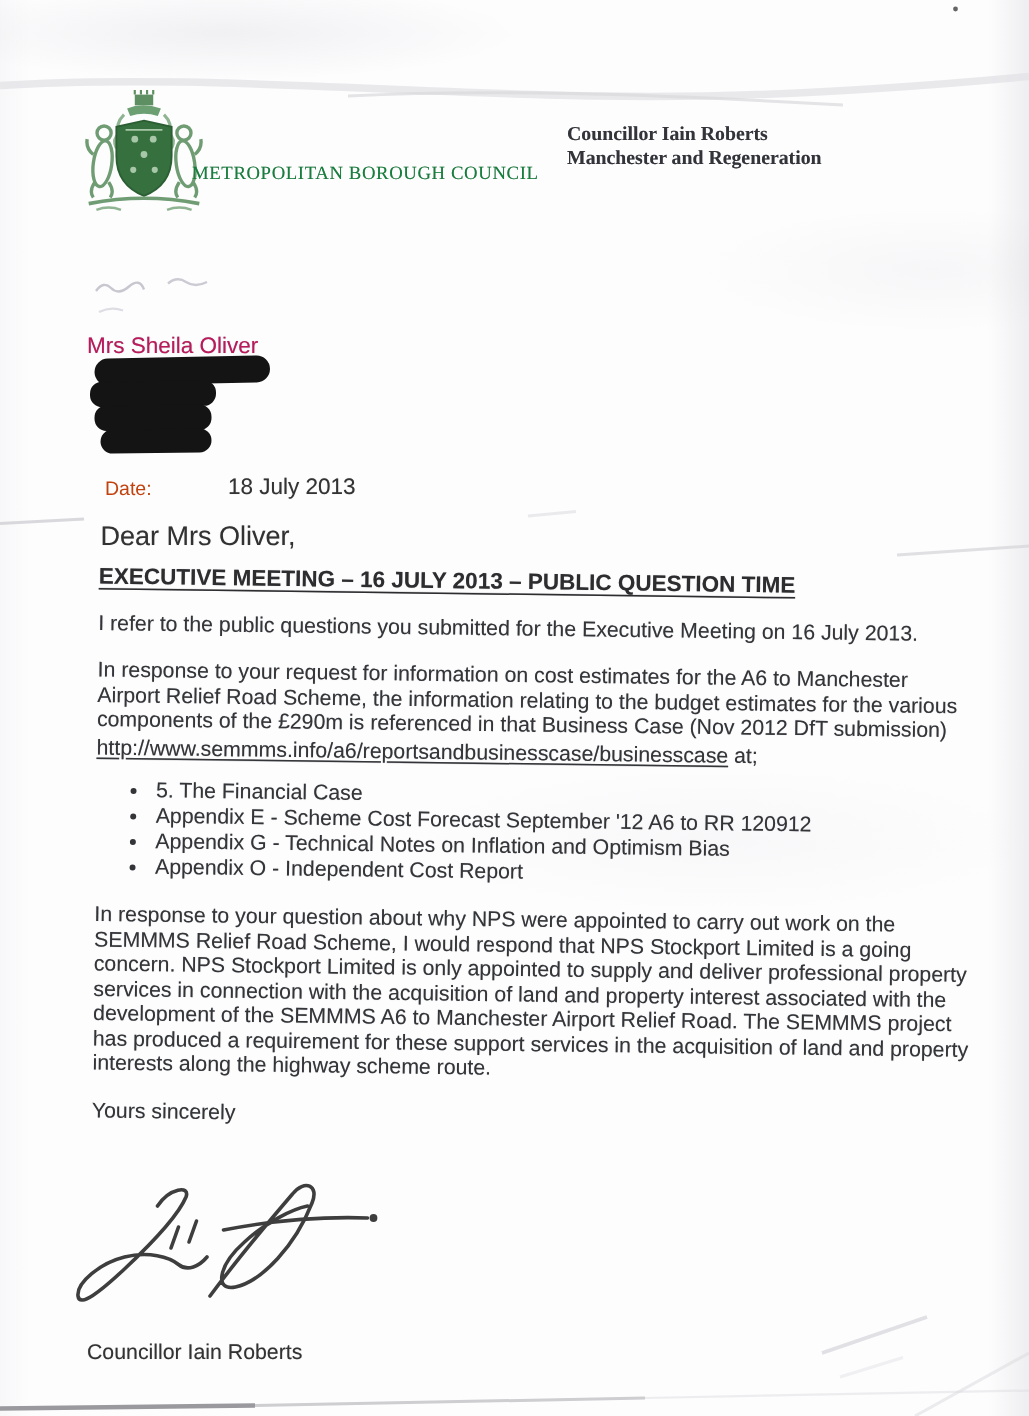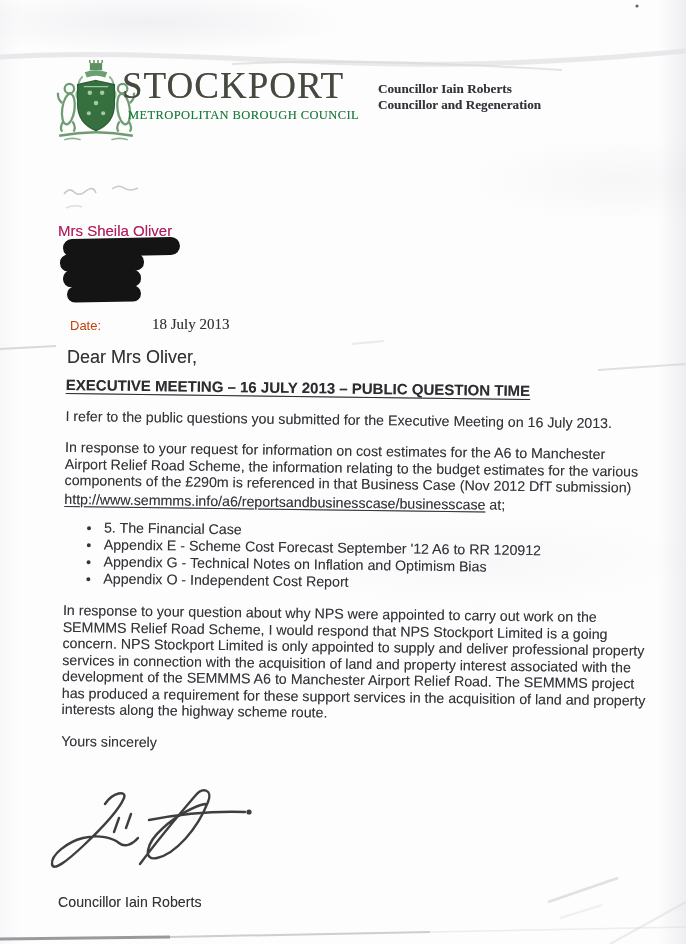--- a/index.html
+++ b/index.html
@@ -52,21 +52,21 @@
   }
   .redaction{position:absolute;background:#141414;border-radius:9px;z-index:4;}
   .redaction.r1{left:63px;top:238px;width:117px;height:18px;transform:rotate(-1.2deg);}
   .redaction.r2{left:60px;top:254px;width:84px;height:17px;transform:rotate(-0.8deg);border-radius:8px;}
   .redaction.r3{left:63px;top:270px;width:78px;height:17px;transform:rotate(-0.5deg);border-radius:8px;}
   .redaction.r4{left:67px;top:286px;width:74px;height:16px;transform:rotate(-0.8deg);border-radius:8px;}
 
   
   .date-label{position:absolute;left:70px;top:318px;font-size:13px;color:#c2410c;z-index:3;}
   .date-value{position:absolute;left:152px;top:316px;font-size:15px;color:#333;z-index:3;
-              text-shadow:0 0 .5px rgba(50,50,50,.4);font-family:Liberation Serif, serif;}
+              text-shadow:0 0 .5px rgba(50,50,50,.4);}
   .salutation{position:absolute;left:67px;top:347px;font-size:18px;color:#323232;z-index:3;
               text-shadow:0 0 .5px rgba(50,50,50,.4);}
 
   
   .body{
     position:absolute;left:66px;top:377px;width:585px;z-index:3;
     transform:rotate(0.75deg);transform-origin:0 0;
     font-size:14.2px;line-height:16.5px;color:#333538;
     text-shadow:0 0 .5px rgba(50,50,55,.42);
   }
@@ -126,26 +126,25 @@
       <circle cx="13" cy="28" r="4.6"></circle>
       <path d="M 7,60 q -4,6 -1,10 M 16,60 q 4,6 1,10 M 6,42 q -5,-4 -4,-10"></path>
       <ellipse cx="66" cy="48" rx="6" ry="15" transform="rotate(-8 66 48)"></ellipse>
       <circle cx="65" cy="28" r="4.6"></circle>
       <path d="M 71,60 q 4,6 1,10 M 62,60 q -4,6 -1,10 M 72,42 q 5,-4 4,-10"></path>
     </g>
 
     <path d="M 3,74 Q 39,67 75,74" stroke="#6f9c73" stroke-width="2.4" fill="none"></path>
     <path d="M 8,78 q 8,-3 16,0 M 54,78 q 8,-3 16,0" stroke="#8fb491" stroke-width="1.6" fill="none"></path>
   </svg>
-  <div class="org-name">STOCKPORT</div>
   <div class="org-sub">METROPOLITAN BOROUGH COUNCIL</div>
 
   <div class="contact">
     <div class="bold">Councillor Iain Roberts</div>
-    <div class="bold">Councillor and Regeneration</div>
+    <div class="bold">Manchester and Regeneration</div>
   </div>
 
   <svg class="pencil-note" width="130" height="32" viewBox="0 0 130 32">
     <path d="M 4,14 q 5,-7 10,-2 t 12,-1 t 10,2" stroke="#b6b4bf" stroke-width="1.6" fill="none" opacity="0.75"></path>
     <path d="M 52,9 q 6,-5 12,-1 t 14,0" stroke="#b6b4bf" stroke-width="1.6" fill="none" opacity="0.7"></path>
     <path d="M 6,28 q 8,-4 16,-1" stroke="#c9c8d2" stroke-width="1.5" fill="none" opacity="0.6"></path>
   </svg>
 
   <div class="recipient-name">Mrs Sheila Oliver</div>
   <div class="redaction r1"></div>

